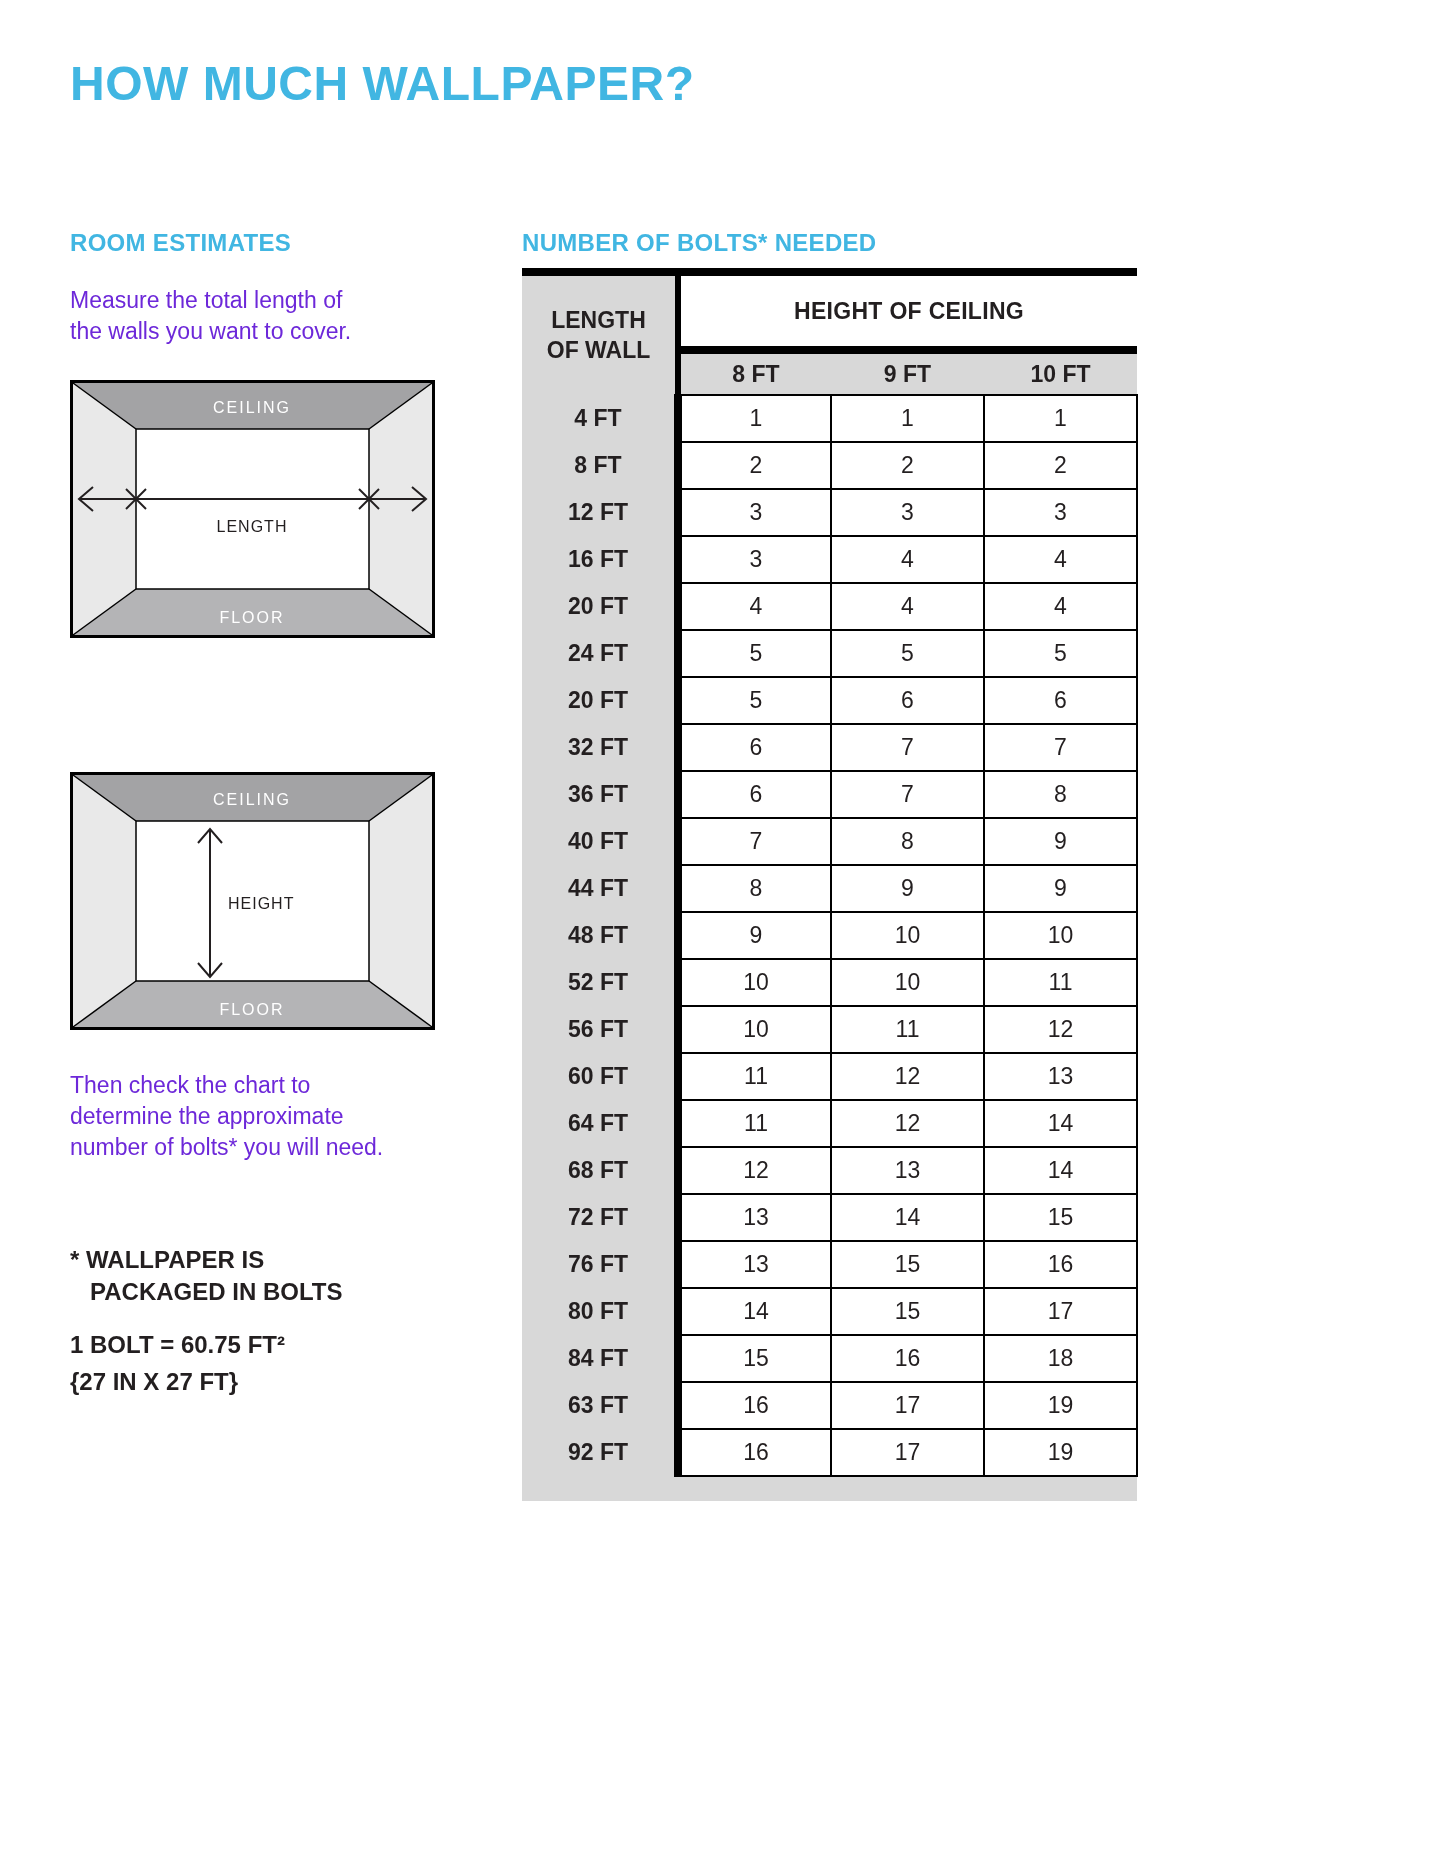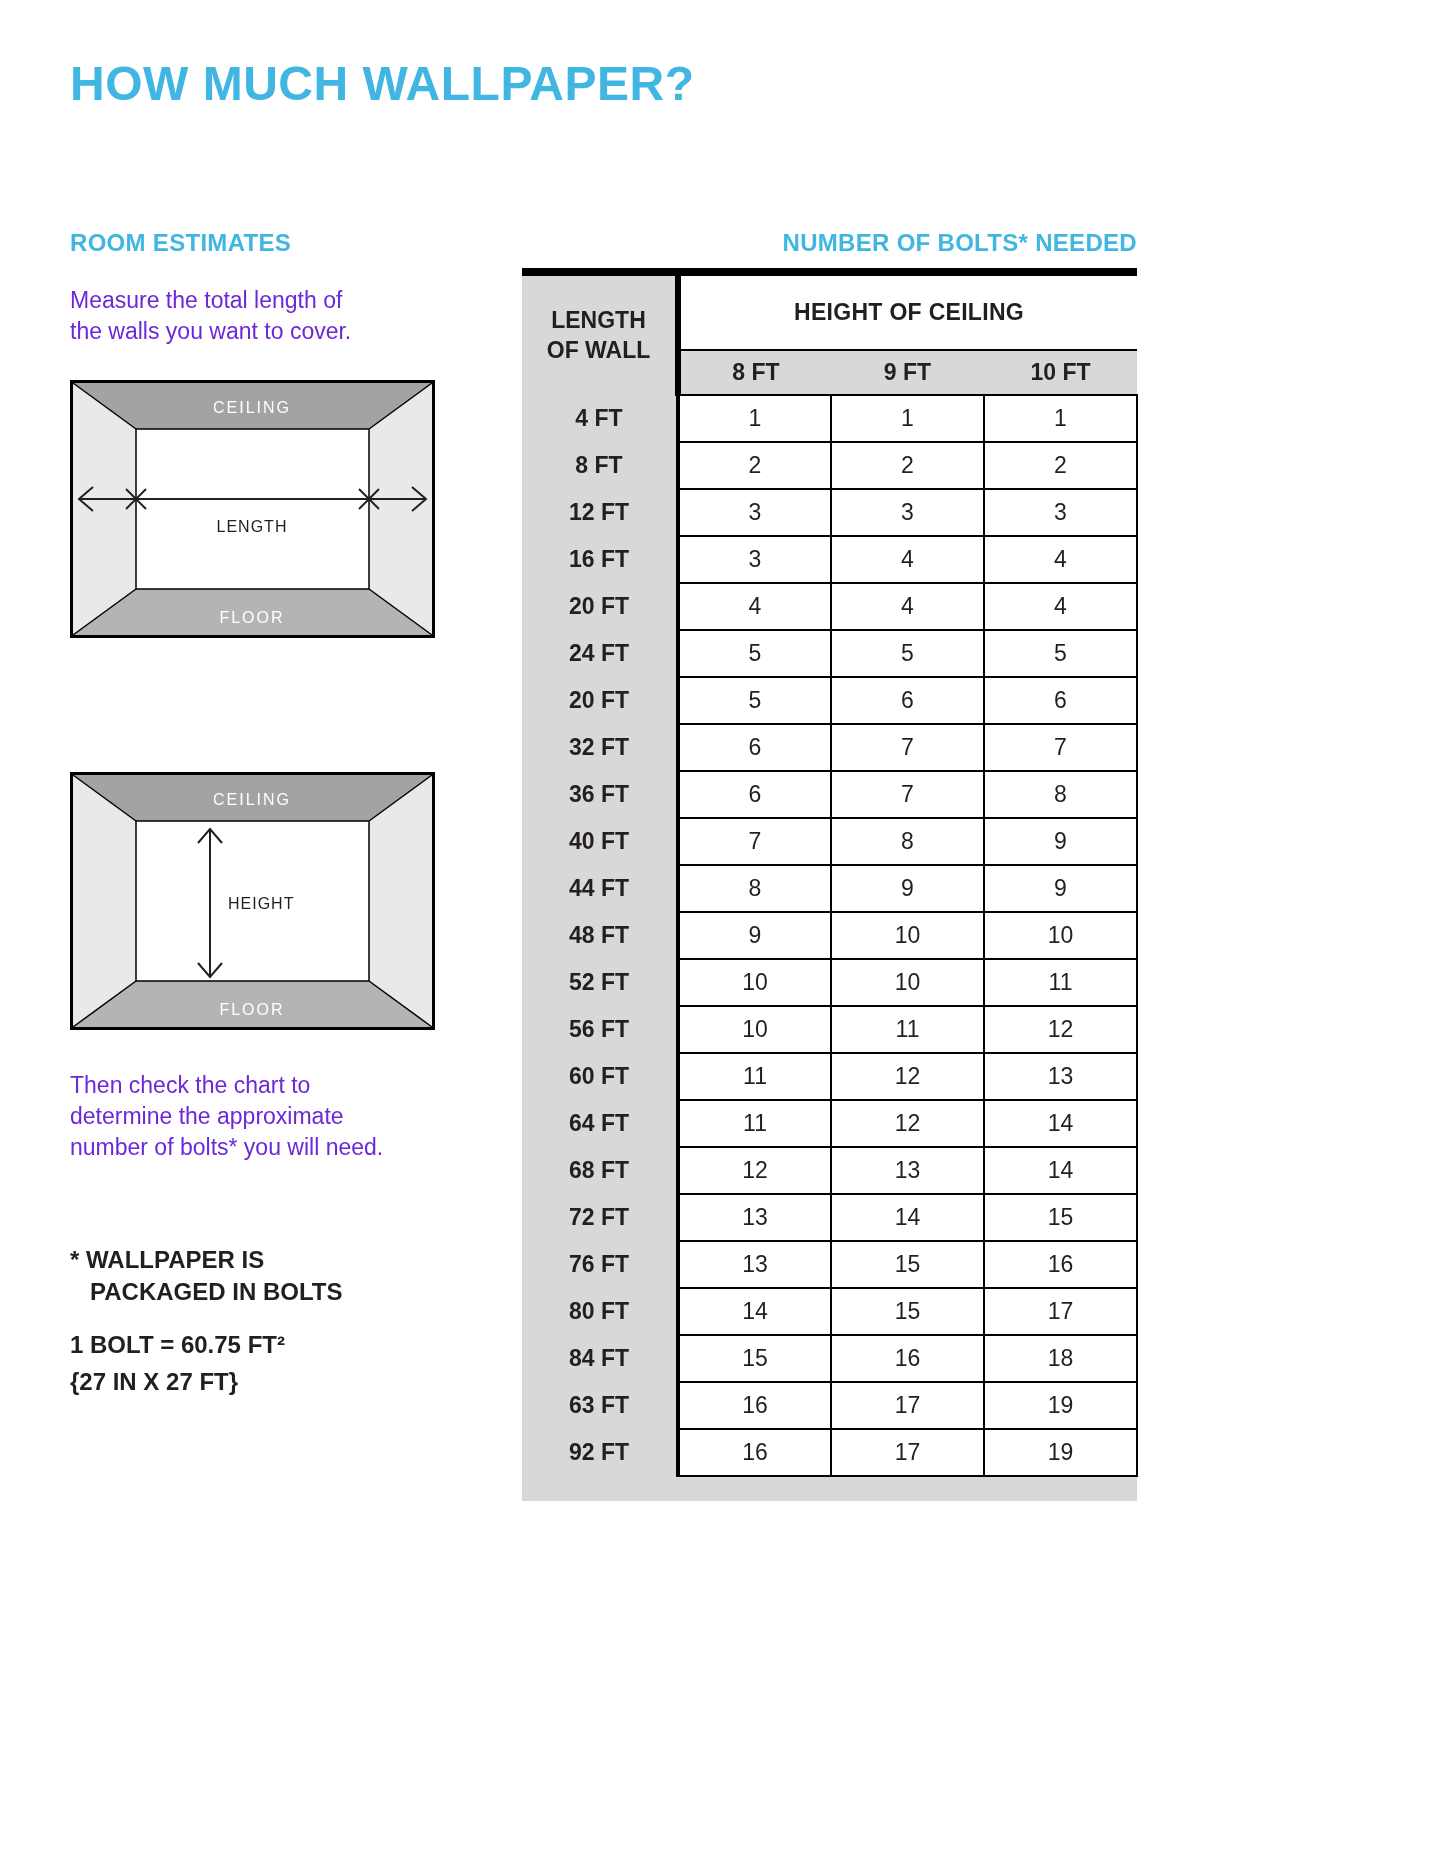--- a/index.html
+++ b/index.html
@@ -25,44 +25,44 @@
   .d-length { top:380px; }
   .d-height { top:772px; }
   .footnote {
     position:absolute; left:70px; top:1244px;
     font-size:24px; font-weight:bold; line-height:1.35; white-space:pre-wrap;
   }
   .bolt-spec {
     position:absolute; left:70px; top:1326px;
     font-size:24px; font-weight:bold; line-height:1.55; white-space:pre-line;
   }
-  .table-heading { position:absolute; left:522px; top:229px; width:615px; text-align:right; }
+  .table-heading { position:absolute; left:522px; top:229px; width:615px; text-align:left; }
   .table-wrap { position:absolute; left:522px; top:268px; width:615px; }
 
   table.bolts {
     border-collapse:collapse; table-layout:fixed; width:615px;
     border-top:8px solid #000;
   }
   table.bolts th, table.bolts td {
     font-size:23px; text-align:center; vertical-align:middle; color:#231f20;
   }
   th.length-header {
     background:#d8d8d8; border-right:6px solid #000;
     font-weight:bold; font-size:24px; white-space:pre-line; line-height:1.3;
   }
   th.height-header {
-    background:#ffffff; border-bottom:2px solid #000000;
+    background:#ffffff; border-bottom:8px solid #000000;
     font-weight:bold; font-size:24px; height:78px; letter-spacing:0.3px;
   }
   tr.subheader th {
     background:#d8d8d8; border-bottom:2px solid #000;
     font-weight:bold; height:45px;
   }
   tbody th {
-    background:#d8d8d8; border-right:4px solid #000000;
+    background:#d8d8d8; border-right:8px solid #000000;
     font-weight:bold; height:47px;
   }
   tbody td { background:#ffffff; border:2px solid #000; font-weight:normal; }
   tfoot td { background:#d8d8d8; height:25px; border:none; }
 
   svg text { font-family:"Liberation Sans", sans-serif; }
   .svg-room-label { font-size:16px; letter-spacing:2px; fill:#ffffff; }
   .svg-dim-label  { font-size:16px; letter-spacing:1px; fill:#231f20; }
 </style>
 </head>

